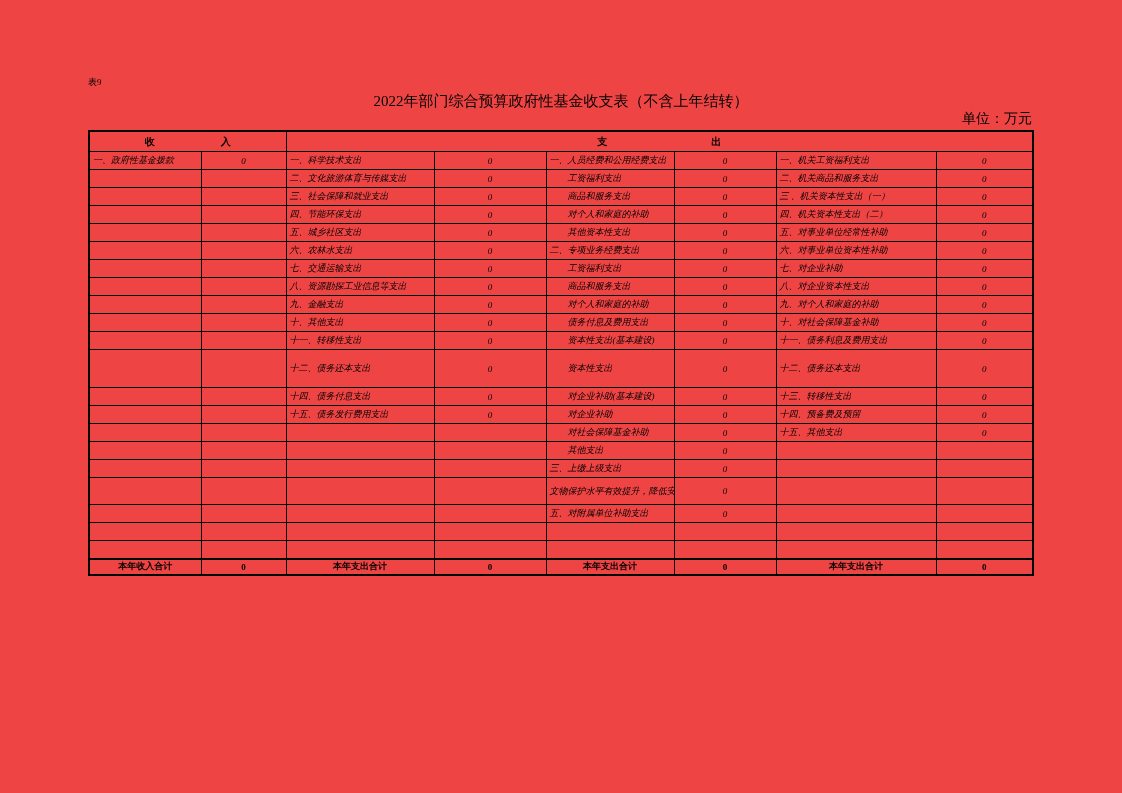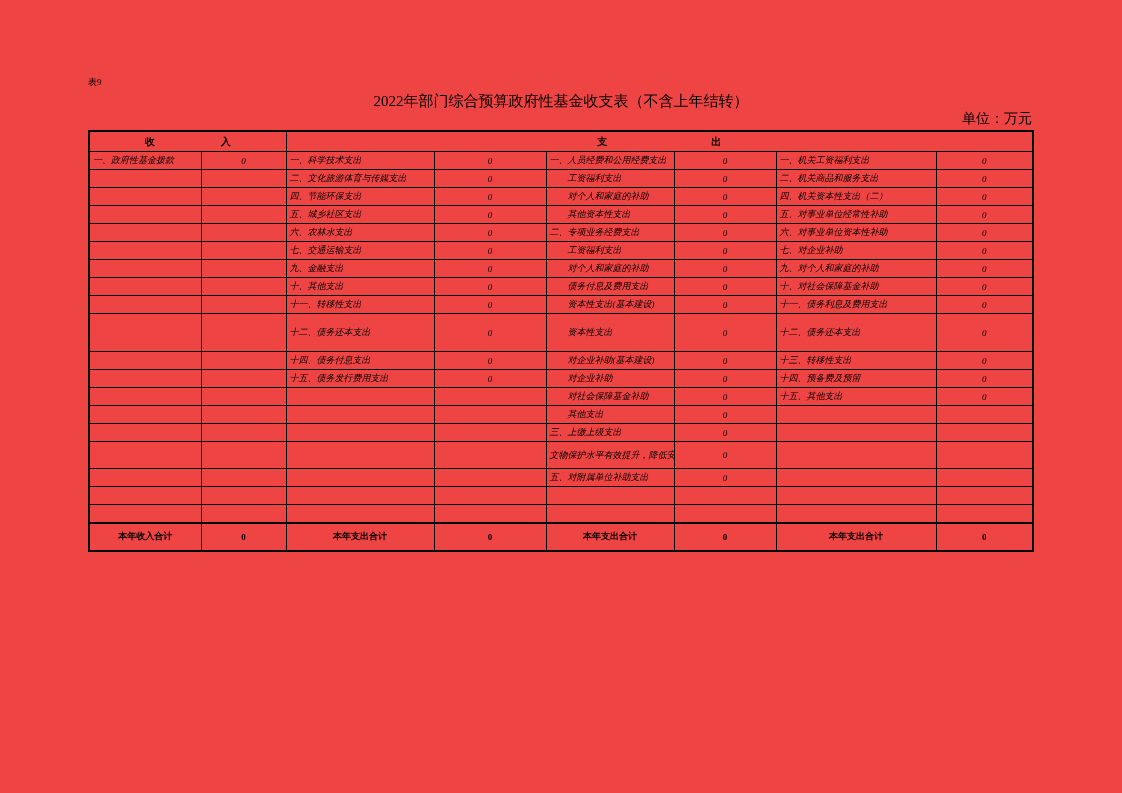--- a/index.html
+++ b/index.html
@@ -9,21 +9,21 @@
   .page-title{position:absolute;left:0;right:0;top:92px;text-align:center;font-size:15px;font-weight:normal;}
   .unit-note{position:absolute;right:90px;top:110px;font-size:14px;}
   table.budget{position:absolute;left:88px;top:130px;width:944px;border-collapse:collapse;table-layout:fixed;border:2px solid #000;}
   th,td{border:1px solid #000;font-size:9px;padding:0 3px;overflow:hidden;white-space:nowrap;vertical-align:middle;}
   tr.group-row th{height:19px;font-weight:bold;border-bottom:1px solid #000;}
   tr.col-head-row th{height:21px;font-weight:bold;text-align:center;border-bottom:2px solid #000;}
   th.clip{padding:0;font-size:8.5px;}
   tbody.data tr{height:18px;font-style:italic;}
   td.label-cell{text-align:left;}
   td.value-cell{text-align:center;}
-  tr.totals-row{height:28px;}
+  tr.totals-row{height:16px;}
   tr.totals-row td{border-top:2px solid #000;font-weight:bold;text-align:center;}
   .spread{display:flex;justify-content:center;align-items:center;font-size:10px;}
   .spread-income{gap:66px;}
   .spread-exp{gap:104px;}
 </style>
 </head>
 <body>
 
 <div class="page">
   <div class="sheet-label">表9</div>
@@ -74,20 +74,30 @@
           <td class="label-cell">二、文化旅游体育与传媒支出</td>
           <td class="value-cell">0</td>
           <td class="label-cell">　　工资福利支出</td>
           <td class="value-cell">0</td>
           <td class="label-cell">二、机关商品和服务支出</td>
           <td class="value-cell">0</td>
         </tr>
         <tr>
           <td class="label-cell"></td>
           <td class="value-cell"></td>
+          <td class="label-cell">三、社会保障和就业支出</td>
+          <td class="value-cell">0</td>
+          <td class="label-cell">　　商品和服务支出</td>
+          <td class="value-cell">0</td>
+          <td class="label-cell">三 、机关资本性支出（一）</td>
+          <td class="value-cell">0</td>
+        </tr>
+        <tr>
+          <td class="label-cell"></td>
+          <td class="value-cell"></td>
           <td class="label-cell">四、节能环保支出</td>
           <td class="value-cell">0</td>
           <td class="label-cell">　　对个人和家庭的补助</td>
           <td class="value-cell">0</td>
           <td class="label-cell">四、机关资本性支出（二）</td>
           <td class="value-cell">0</td>
         </tr>
         <tr>
           <td class="label-cell"></td>
           <td class="value-cell"></td>
@@ -109,20 +119,30 @@
           <td class="value-cell">0</td>
         </tr>
         <tr>
           <td class="label-cell"></td>
           <td class="value-cell"></td>
           <td class="label-cell">七、交通运输支出</td>
           <td class="value-cell">0</td>
           <td class="label-cell">　　工资福利支出</td>
           <td class="value-cell">0</td>
           <td class="label-cell">七、对企业补助</td>
+          <td class="value-cell">0</td>
+        </tr>
+        <tr>
+          <td class="label-cell"></td>
+          <td class="value-cell"></td>
+          <td class="label-cell">八、资源勘探工业信息等支出</td>
+          <td class="value-cell">0</td>
+          <td class="label-cell">　　商品和服务支出</td>
+          <td class="value-cell">0</td>
+          <td class="label-cell">八、对企业资本性支出</td>
           <td class="value-cell">0</td>
         </tr>
         <tr>
           <td class="label-cell"></td>
           <td class="value-cell"></td>
           <td class="label-cell">九、金融支出</td>
           <td class="value-cell">0</td>
           <td class="label-cell">　　对个人和家庭的补助</td>
           <td class="value-cell">0</td>
           <td class="label-cell">九、对个人和家庭的补助</td>

